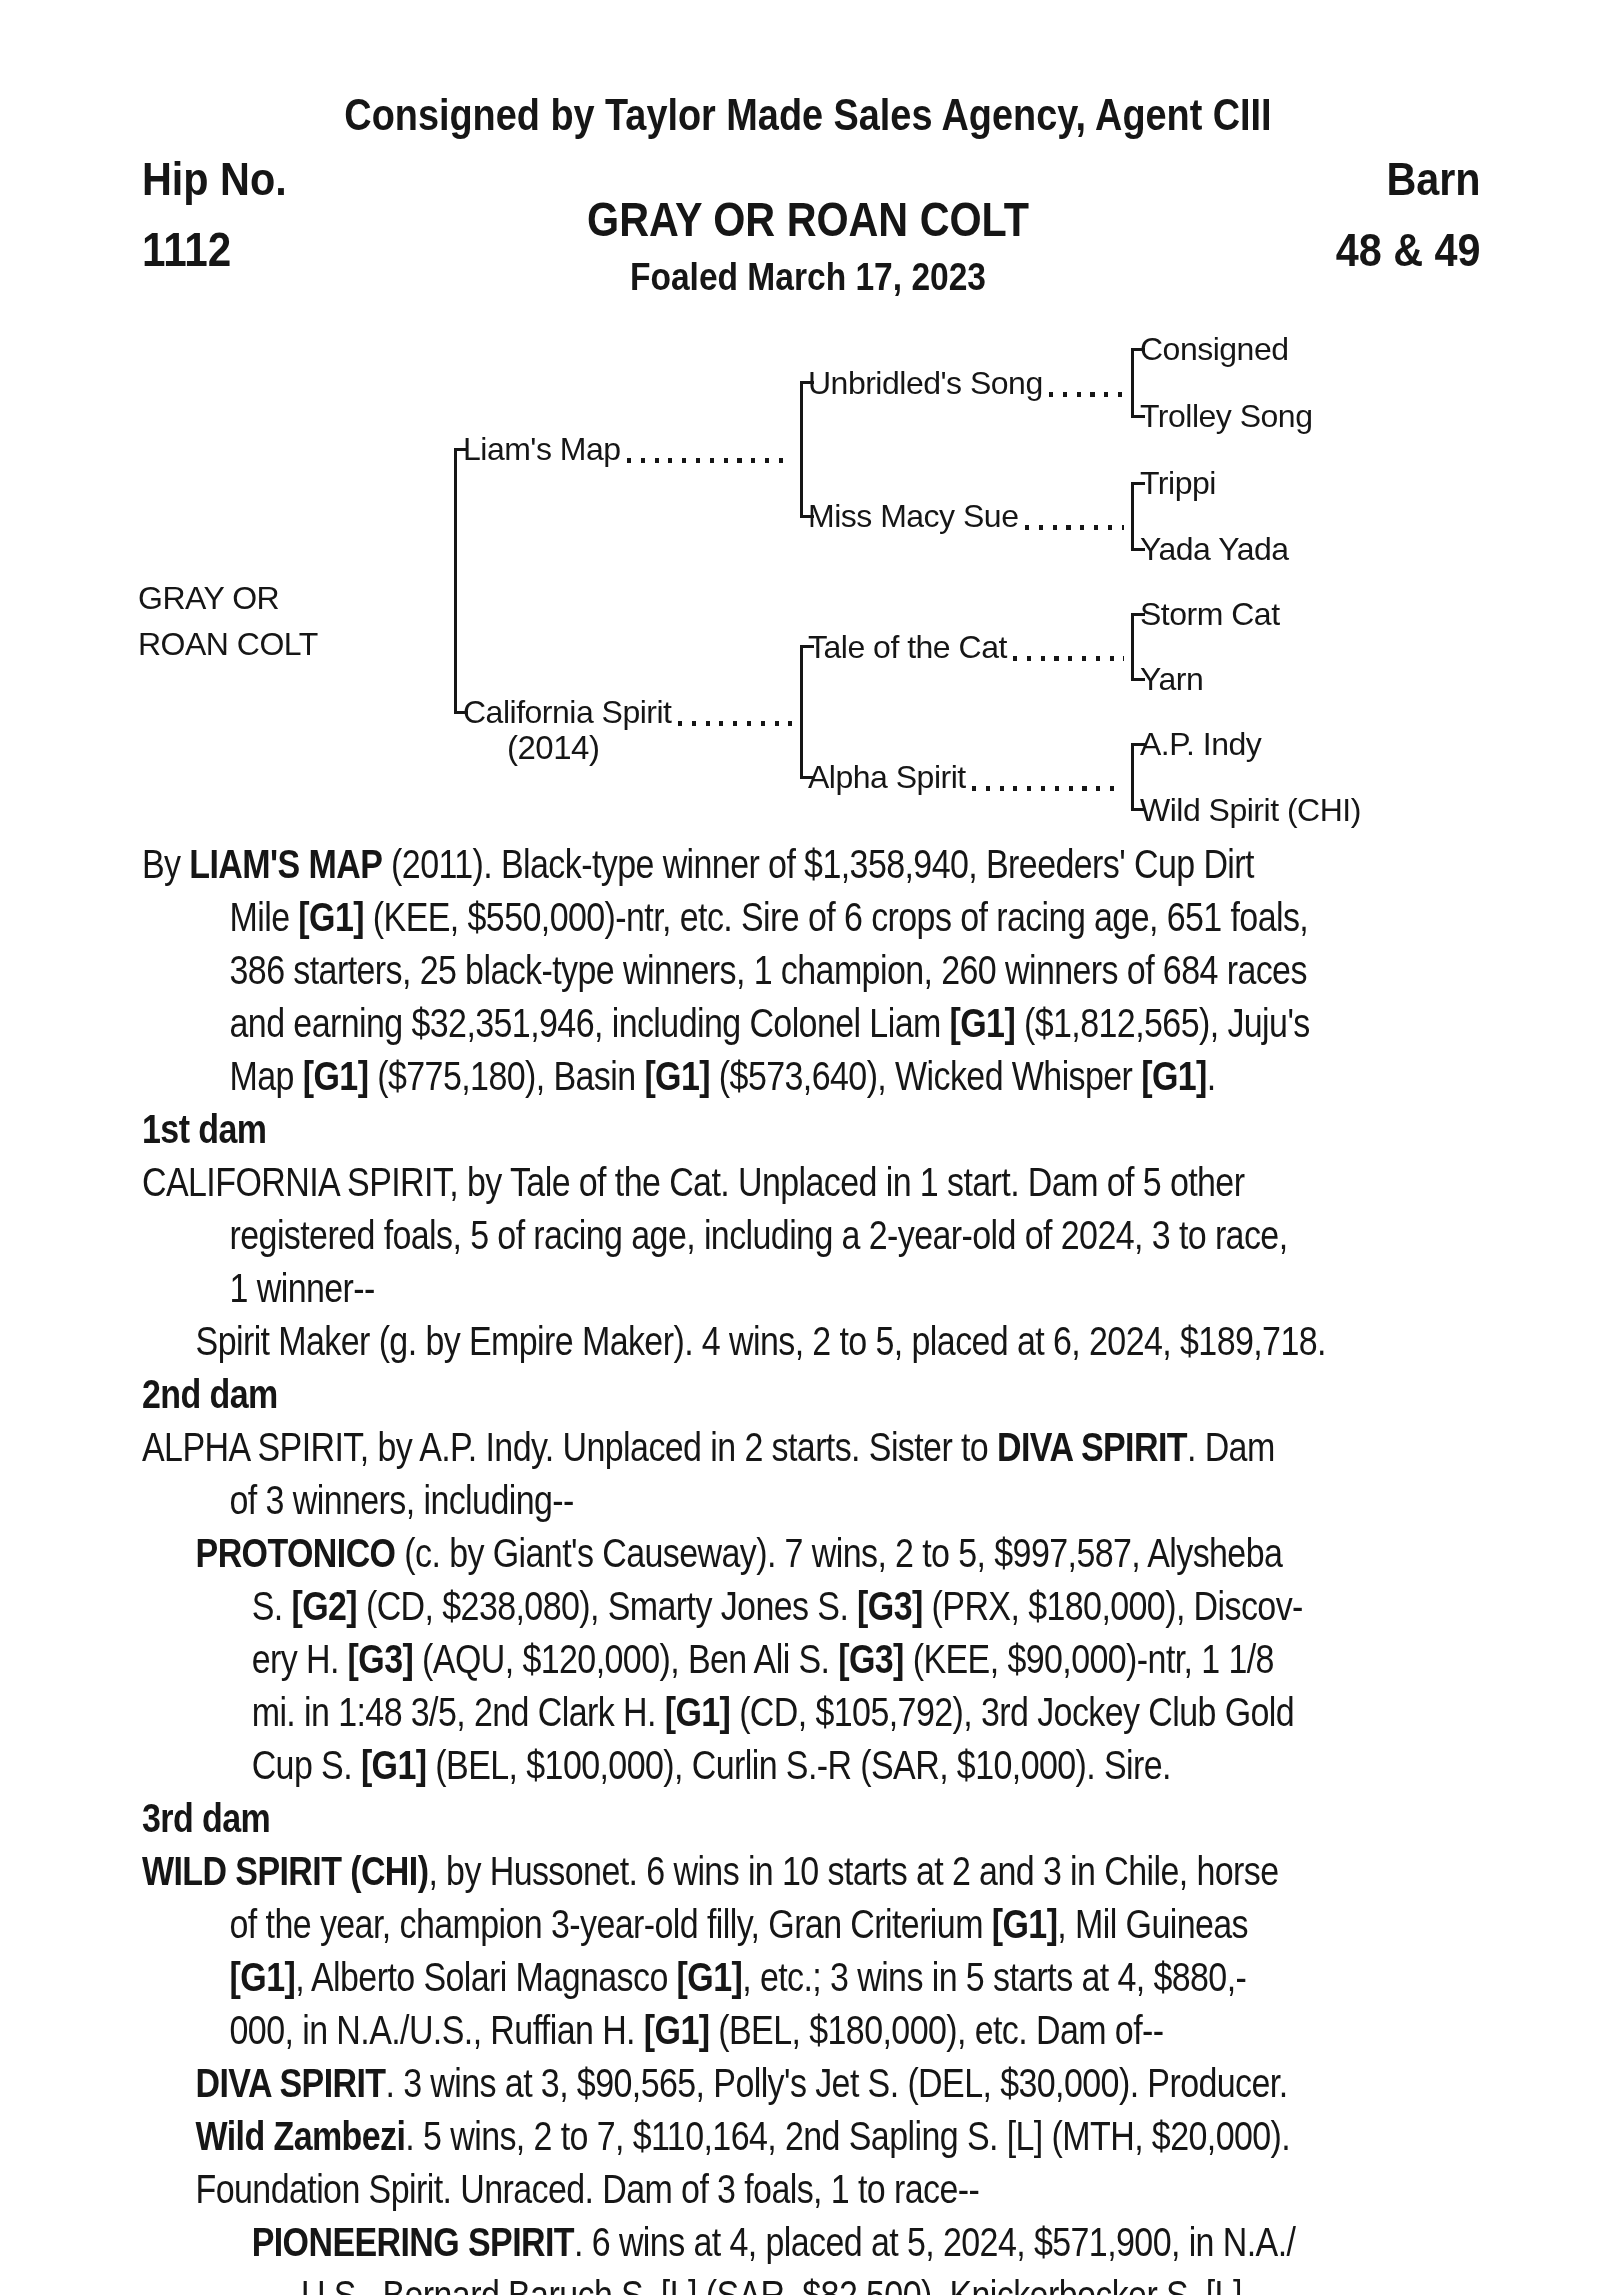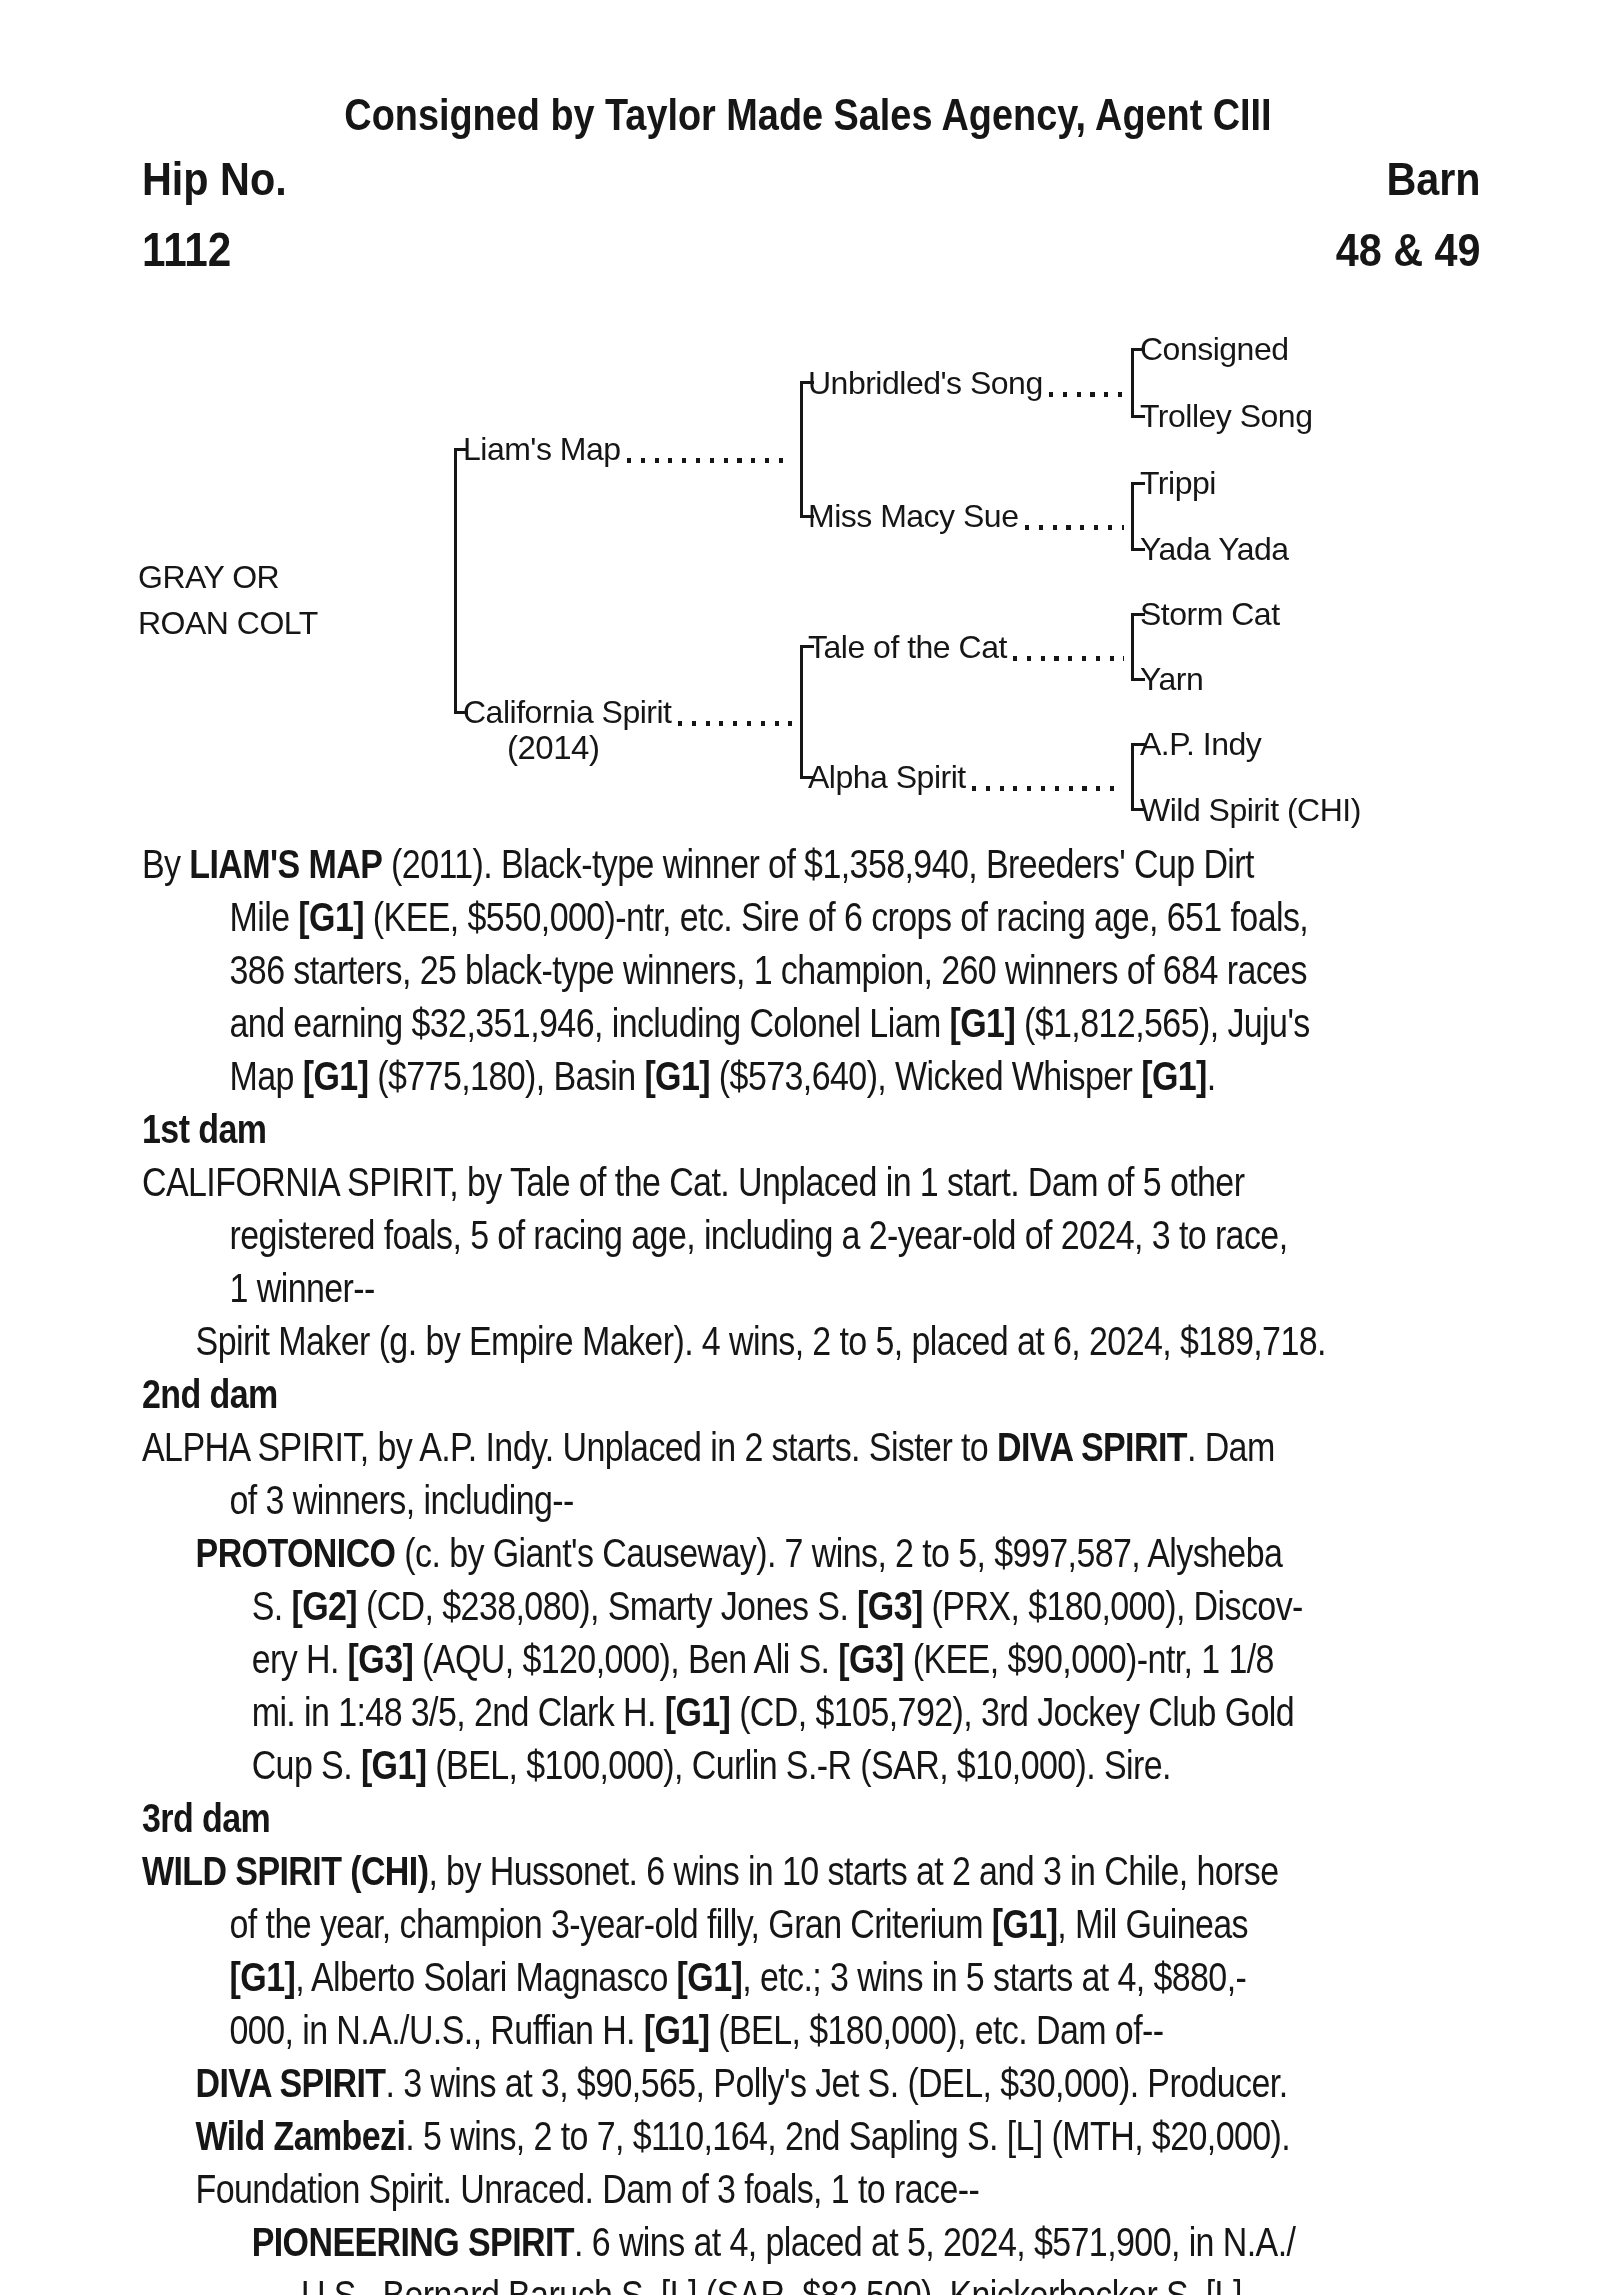--- a/index.html
+++ b/index.html
@@ -30,21 +30,21 @@
   .prow {
     position:absolute; display:flex; height:42px; align-items:stretch;
     font-size:32px; letter-spacing:-0.5px; white-space:nowrap; line-height:42px;
   }
   .pname { line-height:42px; }
   .leader {
     flex:1; height:4.6px; align-self:flex-end; margin:0 3.7px 7.3px 6.4px;
     background-image:repeating-linear-gradient(to right, #161616 0 4.1px, transparent 4.1px 13.8px);
   }
   .psub { position:absolute; font-size:33px; letter-spacing:-0.5px; line-height:37px; }
-  .subject { position:absolute; font-size:32px; letter-spacing:-0.5px; line-height:37px; }
+  .subject { position:absolute; font-size:32px; letter-spacing:-0.5px; line-height:37px;margin-top:21px; }
   .vl { position:absolute; width:2.8px; background:#161616; }
   .hl { position:absolute; height:2.8px; width:13.8px; background:#161616; }
 
   
   #body { position:absolute; left:142px; top:838px; width:1338px; }
   .bline {
     height:53px; line-height:53px; font-size:40px; letter-spacing:-0.7px;
     white-space:nowrap; transform:scaleX(0.85); transform-origin:left center;
   }
   .b { font-weight:bold; }
@@ -54,20 +54,24 @@
 
 <div class="page">
 
   <div class="consignor">Consigned by Taylor Made Sales Agency, Agent CIII</div>
 
   <div class="hip">
     <div class="hip-label">Hip No.</div>
     <div class="hip-number">1112</div>
   </div>
 
+  <div class="titleblock">
+    <div class="horse-title">GRAY OR ROAN COLT</div>
+    <div class="foaled">Foaled March 17, 2023</div>
+  </div>
 
   <div class="barn">
     <div class="barn-label">Barn</div>
     <div class="barn-number">48 &amp; 49</div>
   </div>
 
   <div id="pedigree">
       <div class="subject" style="left: 138px; top: 559px;">GRAY OR</div>
       <div class="subject" style="left: 138px; top: 605px;">ROAN COLT</div>
       <div class="prow" style="left: 463px; top: 428px; width: 333px;">

